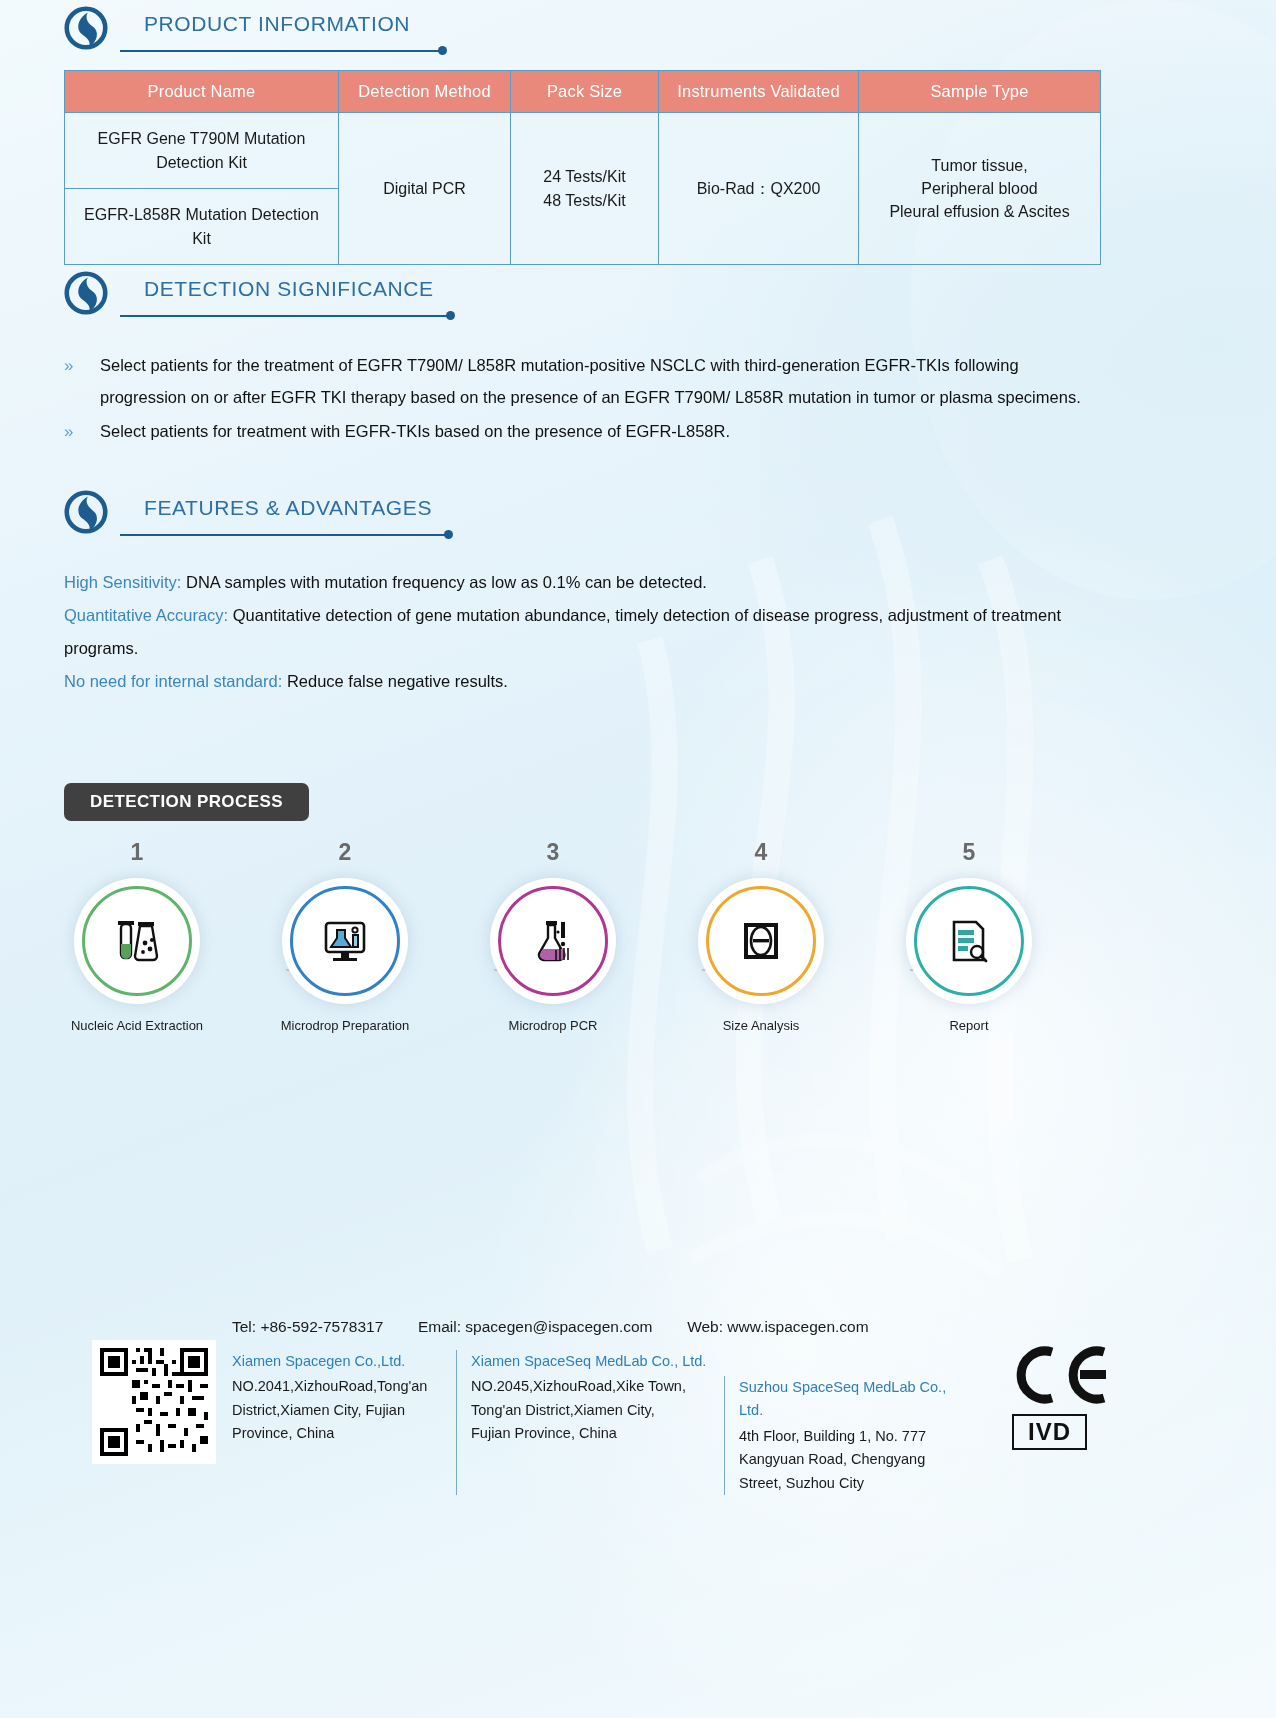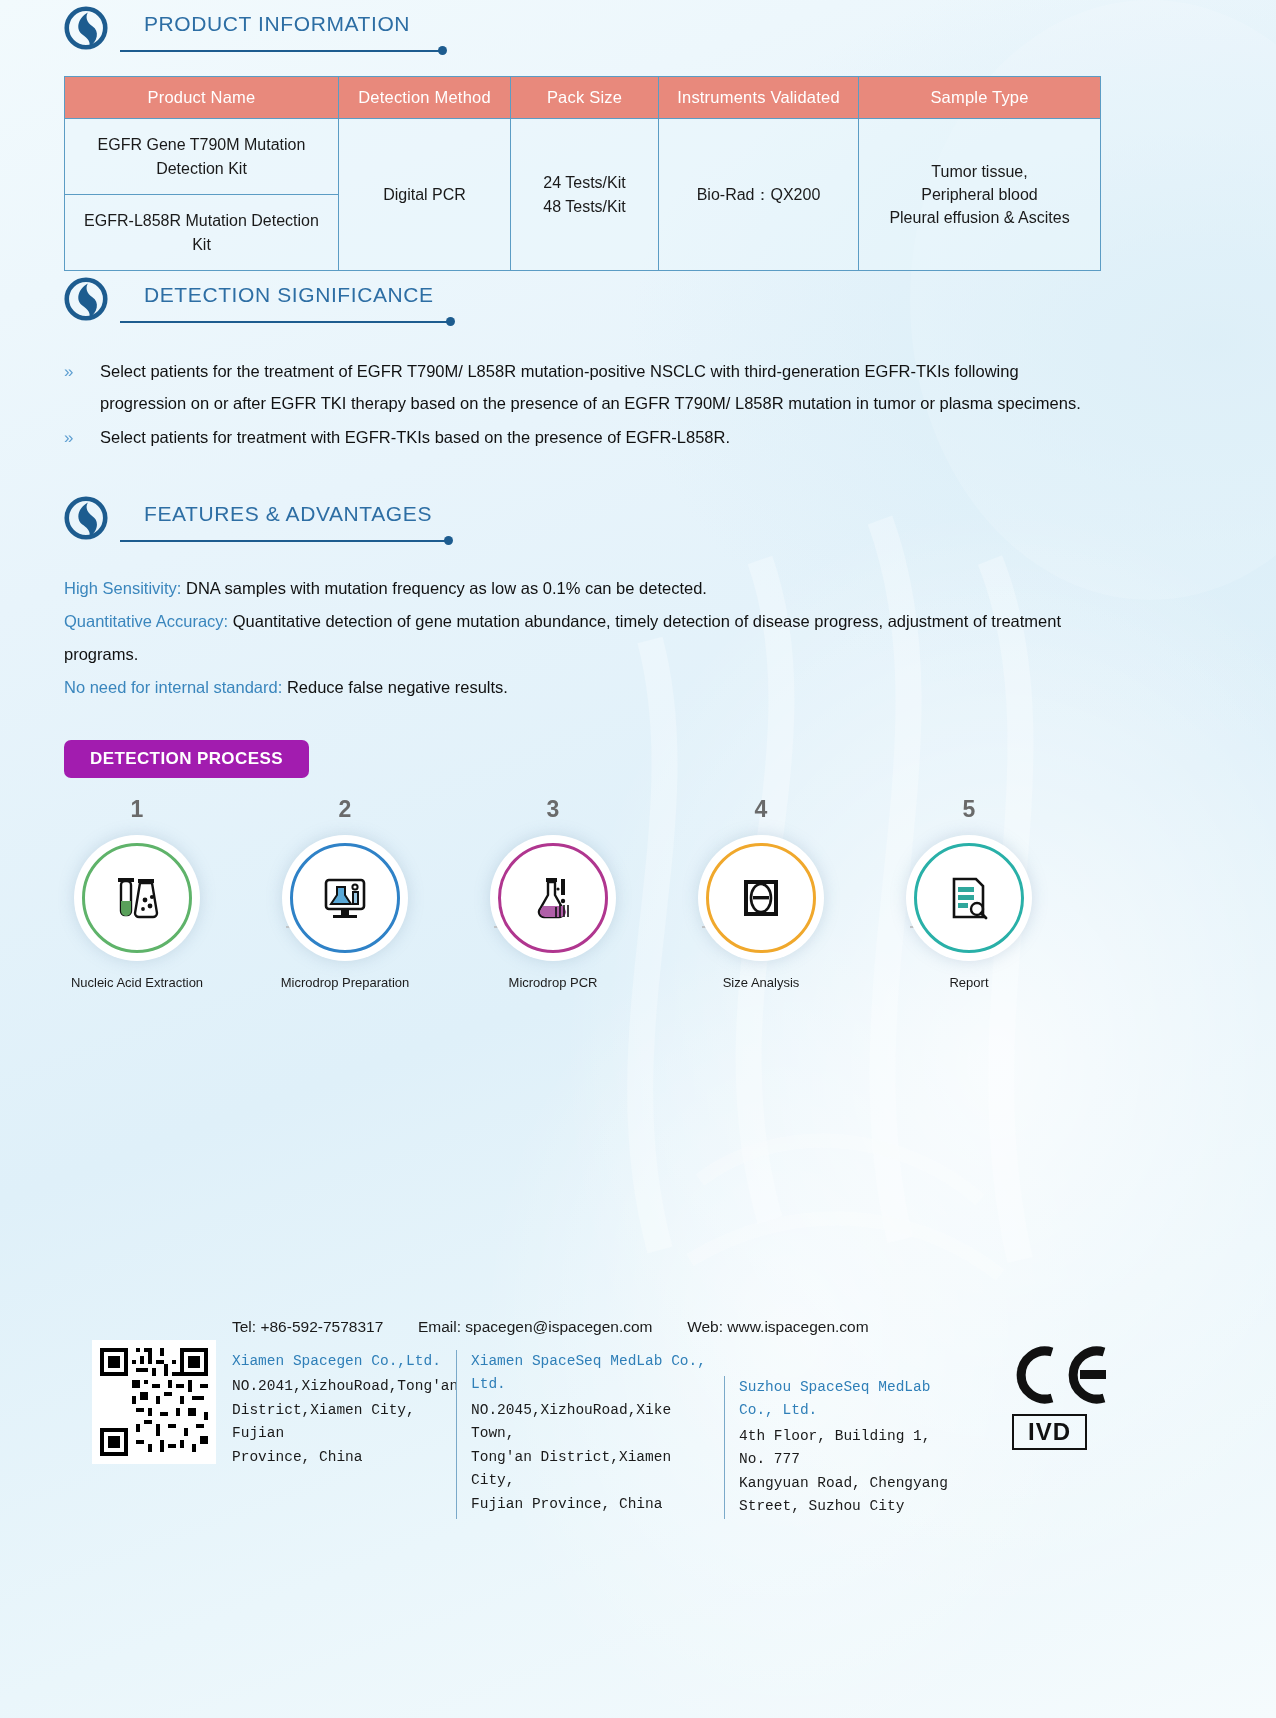--- a/index.html
+++ b/index.html
@@ -31,21 +31,21 @@
   .sec-rule {
     position: absolute; left: 56px; top: 44px; height: 2px;
     background: #1d5c8f;
   }
   .sec-dot {
     position: absolute; top: 40px; width: 9px; height: 9px;
     border-radius: 50%; background: #1d5c8f;
   }
 
   
-  table.pi { width: 1036px; border-collapse: collapse; margin-top: 6px; table-layout: fixed; }
+  table.pi { width: 1036px; border-collapse: collapse; margin-top: 0; table-layout: fixed; }
   table.pi th {
     background: #e8897c; color: #ffffff; font-weight: 400; font-size: 16.5px;
     padding: 11px 4px; border: 1px solid #5b9cc4; letter-spacing: .2px;
   }
   table.pi td {
     border: 1px solid #5b9cc4; text-align: center; font-size: 16px; color: #1a1a1a;
     padding: 14px 8px; line-height: 1.45; background: rgba(233,245,251,0.55);
   }
   .c-name { width: 274px; }
   .c-method { width: 172px; }
@@ -60,23 +60,23 @@
   .bul-ico { color: #5d9ed1; font-size: 17px; width: 36px; flex: none; line-height: 1.95; letter-spacing: -3px; }
   .bul-txt { font-size: 16.5px; line-height: 1.95; color: #111; }
 
   
   .feat { margin-top: 12px; width: 1028px; }
   .feat p { font-size: 16.5px; line-height: 2.0; color: #111; }
   .feat .lead { color: #3a86bd; }
 
   
   .proc-badge {
-    display: inline-block; background: #a21caf; color: #fff;
+    display: inline-block; background: #404040; color: #fff;
     font-size: 17px; font-weight: bold; letter-spacing: .4px;
-    padding: 9px 26px; border-radius: 7px; margin-top: 36px;
+    padding: 9px 26px; border-radius: 7px; margin-top: 85px;
   }
   .steps { position: relative; margin-top: 18px; width: 1036px; height: 215px; }
   .connector { position: absolute; top: 130px; height: 2px; background: #c9c9c9; }
   .step { position: absolute; width: 200px; text-align: center; }
   .step-num { font-size: 23px; color: #6a6a6a; font-weight: bold; margin-bottom: 12px; }
   .circle-wrap {
     width: 126px; height: 126px; margin: 0 auto; border-radius: 50%;
     background: #ffffff; box-shadow: 0 0 16px rgba(120,150,180,0.28);
     display: flex; align-items: center; justify-content: center; position: relative;
   }
@@ -84,21 +84,21 @@
     position: absolute; inset: 8px; border-radius: 50%; border: 3px solid #999;
   }
   .step-icon { position: relative; z-index: 2; }
   .step-label { font-size: 13px; color: #1c1c1c; margin-top: 14px; }
 
   
   .footer { position: absolute; left: 92px; top: 1318px; width: 1110px; z-index: 3; }
   .qr { position: absolute; left: 0; top: 22px; width: 124px; height: 124px; background:#fff; padding:4px; }
   .contact-line { position: absolute; left: 140px; top: 0; font-size: 15.5px; color: #1a1a1a; white-space: nowrap; }
   .contact-line span.gap { display: inline-block; width: 26px; }
-  .addr-wrap { position: absolute; left: 140px; top: 32px; display: flex; font-family: Liberation Mono, monospace; }
+  .addr-wrap { position: absolute; left: 140px; top: 32px; display: flex; }
   .addr {
     padding: 0 14px; border-left: 1px solid #7aa9c9;
     font-size: 14.5px; line-height: 1.62; color: #1a1a1a;
   }
   .addr:first-child { border-left: none; padding-left: 0; }
   .addr .org { color: #2f7fb8; margin-bottom: 2px; display: block; }
   .a1 { width: 224px; }
   .a2 { width: 268px; }
   .a3 { width: 240px; margin-top: 26px; }
   .ce { position: absolute; left: 916px; top: 26px; }

